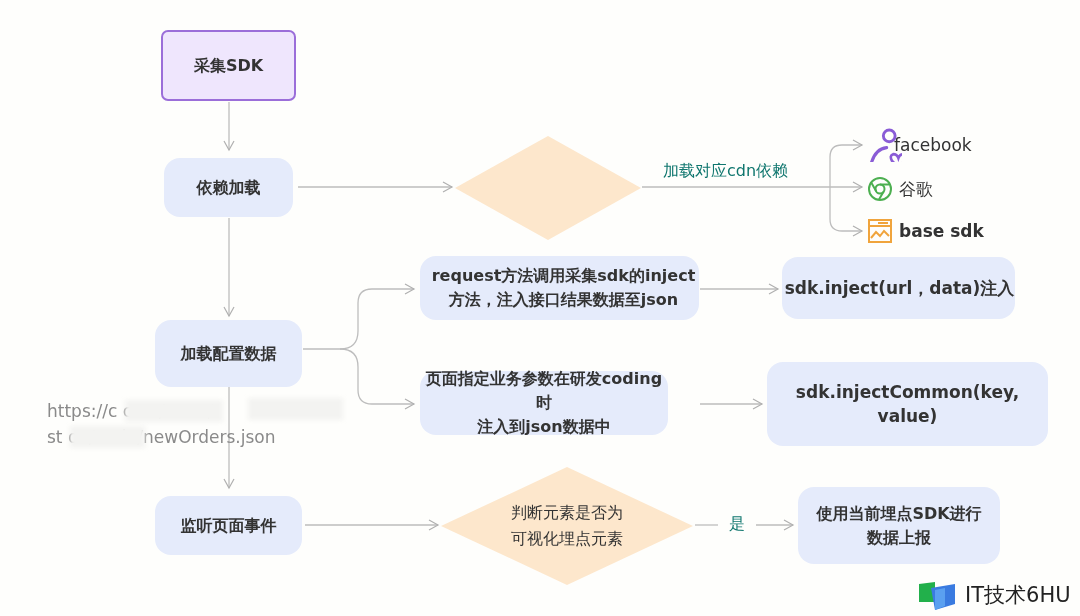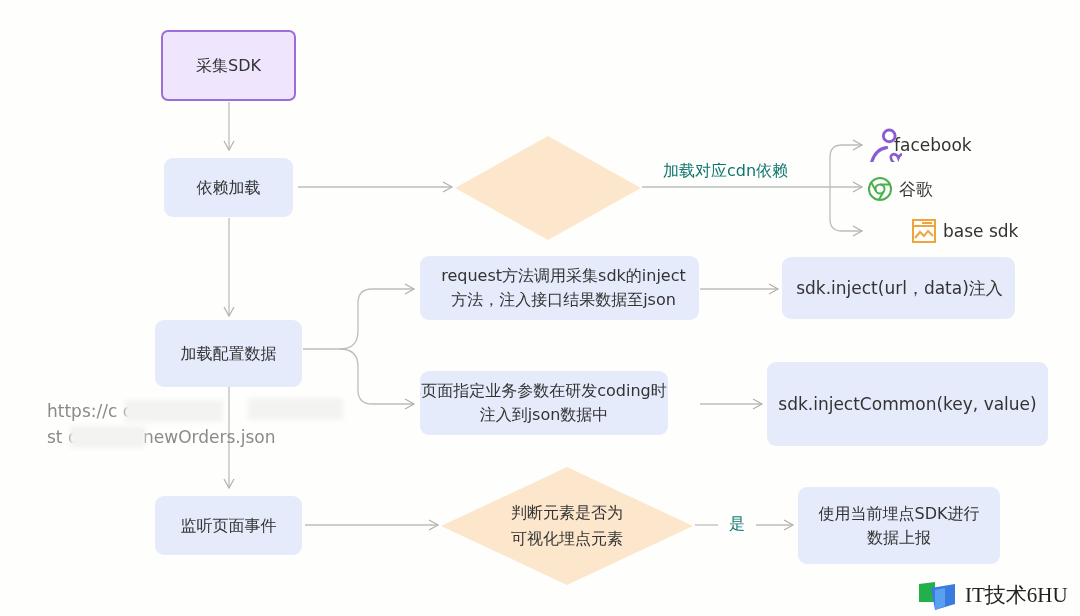--- a/index.html
+++ b/index.html
@@ -5,44 +5,44 @@
   html, body { margin: 0; padding: 0; }
   body {
     width: 1080px; height: 616px; position: relative; overflow: hidden;
     background: #fefefc;
     font-family: "DejaVu Sans", "Liberation Sans", sans-serif;
     color: #333333;
   }
   .node {
     position: absolute; box-sizing: border-box;
     display: flex; align-items: center; justify-content: center; text-align: center;
-    background: #e5ebfb; border-radius: 9px; font-size: 16px; line-height: 24px;
+    background: #e5ebfb; border-radius: 16px; font-size: 16px; line-height: 24px;
     color: #333;
   }
   .node.root {
     background: #efe6fd; border: 2px solid #9b6ed9; border-radius: 7px;
   }
-  .node span { white-space: pre-line; }
+  .node span { white-space: pre-line; font-weight: bold; }
   .diamond {
     position: absolute; display: flex; align-items: center; justify-content: center; text-align: center;
     font-size: 16px; line-height: 26px; color: #333;
   }
   .diamond svg { position: absolute; left: 0; top: 0; }
   .diamond span { position: relative; white-space: pre-line; }
   svg.edges { position: absolute; left: 0; top: 0; }
   .label { position: absolute; font-size: 16px; color: #0f766e; white-space: nowrap; }
   .url {
     position: absolute; left: 47px; top: 398px; font-size: 17px; line-height: 26px;
     color: #8a8a8a; white-space: pre-line;
   }
   .blur { position: absolute; background: #f3f3f1; filter: blur(2px); }
   .leaf { position: absolute; display: flex; align-items: center; font-size: 17px; color: #333; }
   .leaf .ic { width: 26px; height: 26px; display: inline-block; }
   .watermark { position: absolute; left: 915px; top: 580px; display: flex; align-items: center; gap: 6px; }
-  .watermark span { font-size: 21px; color: #222; font-family: Liberation Serif, serif; }
+  .watermark span { font-size: 21px; color: #222; }
 </style>
 </head>
 <body>
 
 <svg class="edges" width="1080" height="616">
   <defs>
     <marker id="arr" markerWidth="12" markerHeight="12" refX="10" refY="6" orient="auto" markerUnits="userSpaceOnUse">
       <path d="M1,1 L10,6 L1,11" fill="none" stroke="#b0b0b0" stroke-width="1.2"></path>
     </marker>
   </defs>
@@ -89,21 +89,21 @@
   <span style="margin-left:-8px;">facebook</span>
 </div>
 <div class="leaf" style="left:867px;top:176px;">
   <svg class="ic" viewBox="0 0 26 26">
     <circle cx="13" cy="13" r="11" fill="none" stroke="#4caf50" stroke-width="2"></circle>
     <circle cx="13" cy="13" r="4.5" fill="none" stroke="#4caf50" stroke-width="2"></circle>
     <path d="M13,8.5 L22.5,8.5 M9.2,15.3 L4.5,7 M16.8,15.3 L12,23.5" stroke="#4caf50" stroke-width="2"></path>
   </svg>
   <span style="margin-left:6px;">谷歌</span>
 </div>
-<div class="leaf" style="left:911px;top:218px;">
+<div class="leaf" style="left:867px;top:218px;font-weight:bold;">
   <svg class="ic" viewBox="0 0 26 26">
     <rect x="2" y="2" width="22" height="22" fill="none" stroke="#f0a43c" stroke-width="2"></rect>
     <path d="M2,8 L24,8 M11,5 L21,5" stroke="#f0a43c" stroke-width="2"></path>
     <path d="M4,20 L9,14 L13,18 L17,13 L22,18" fill="none" stroke="#f0a43c" stroke-width="2"></path>
   </svg>
   <span style="margin-left:6px;">base sdk</span>
 </div>
 
 <div class="node" style="left:155px;top:320px;width:147px;height:67px;">
   <span>加载配置数据</span>

